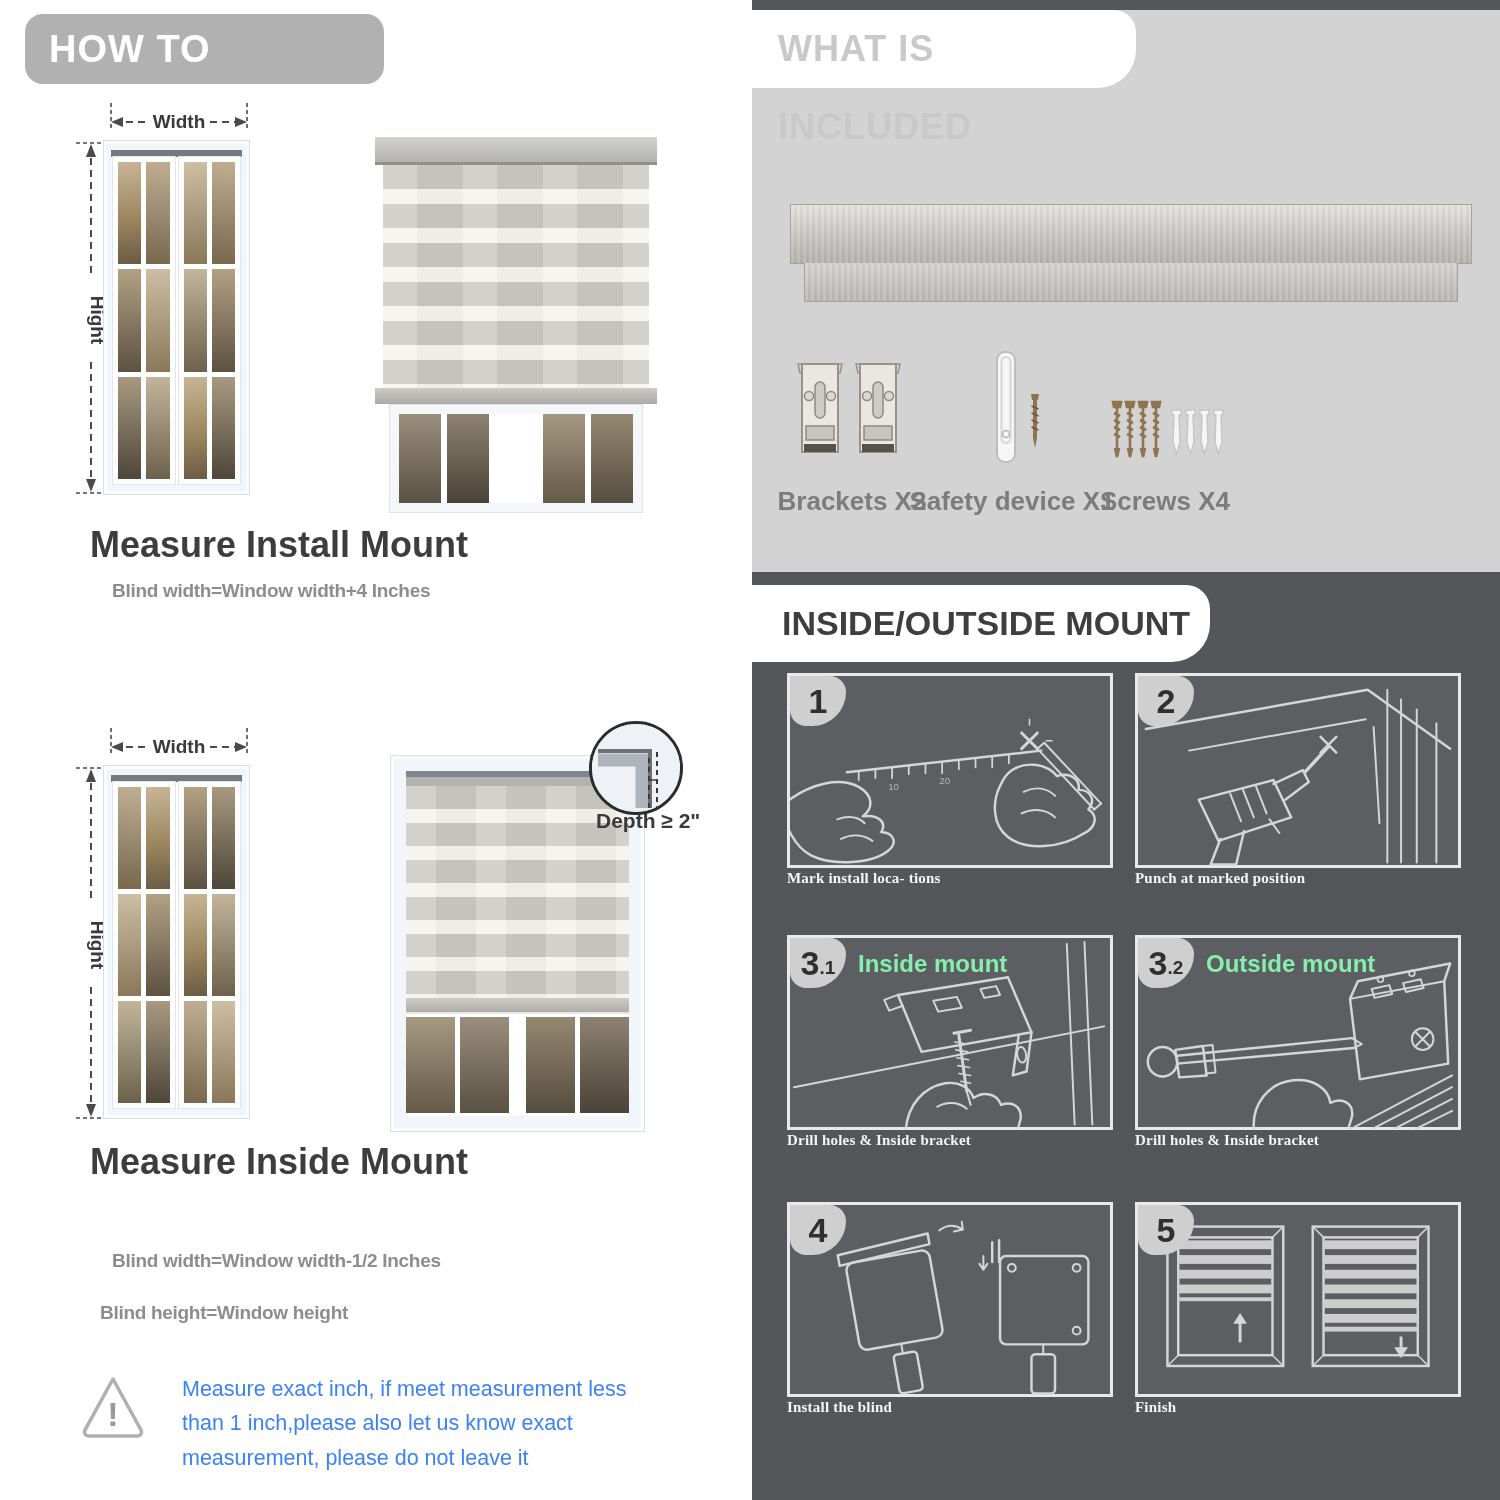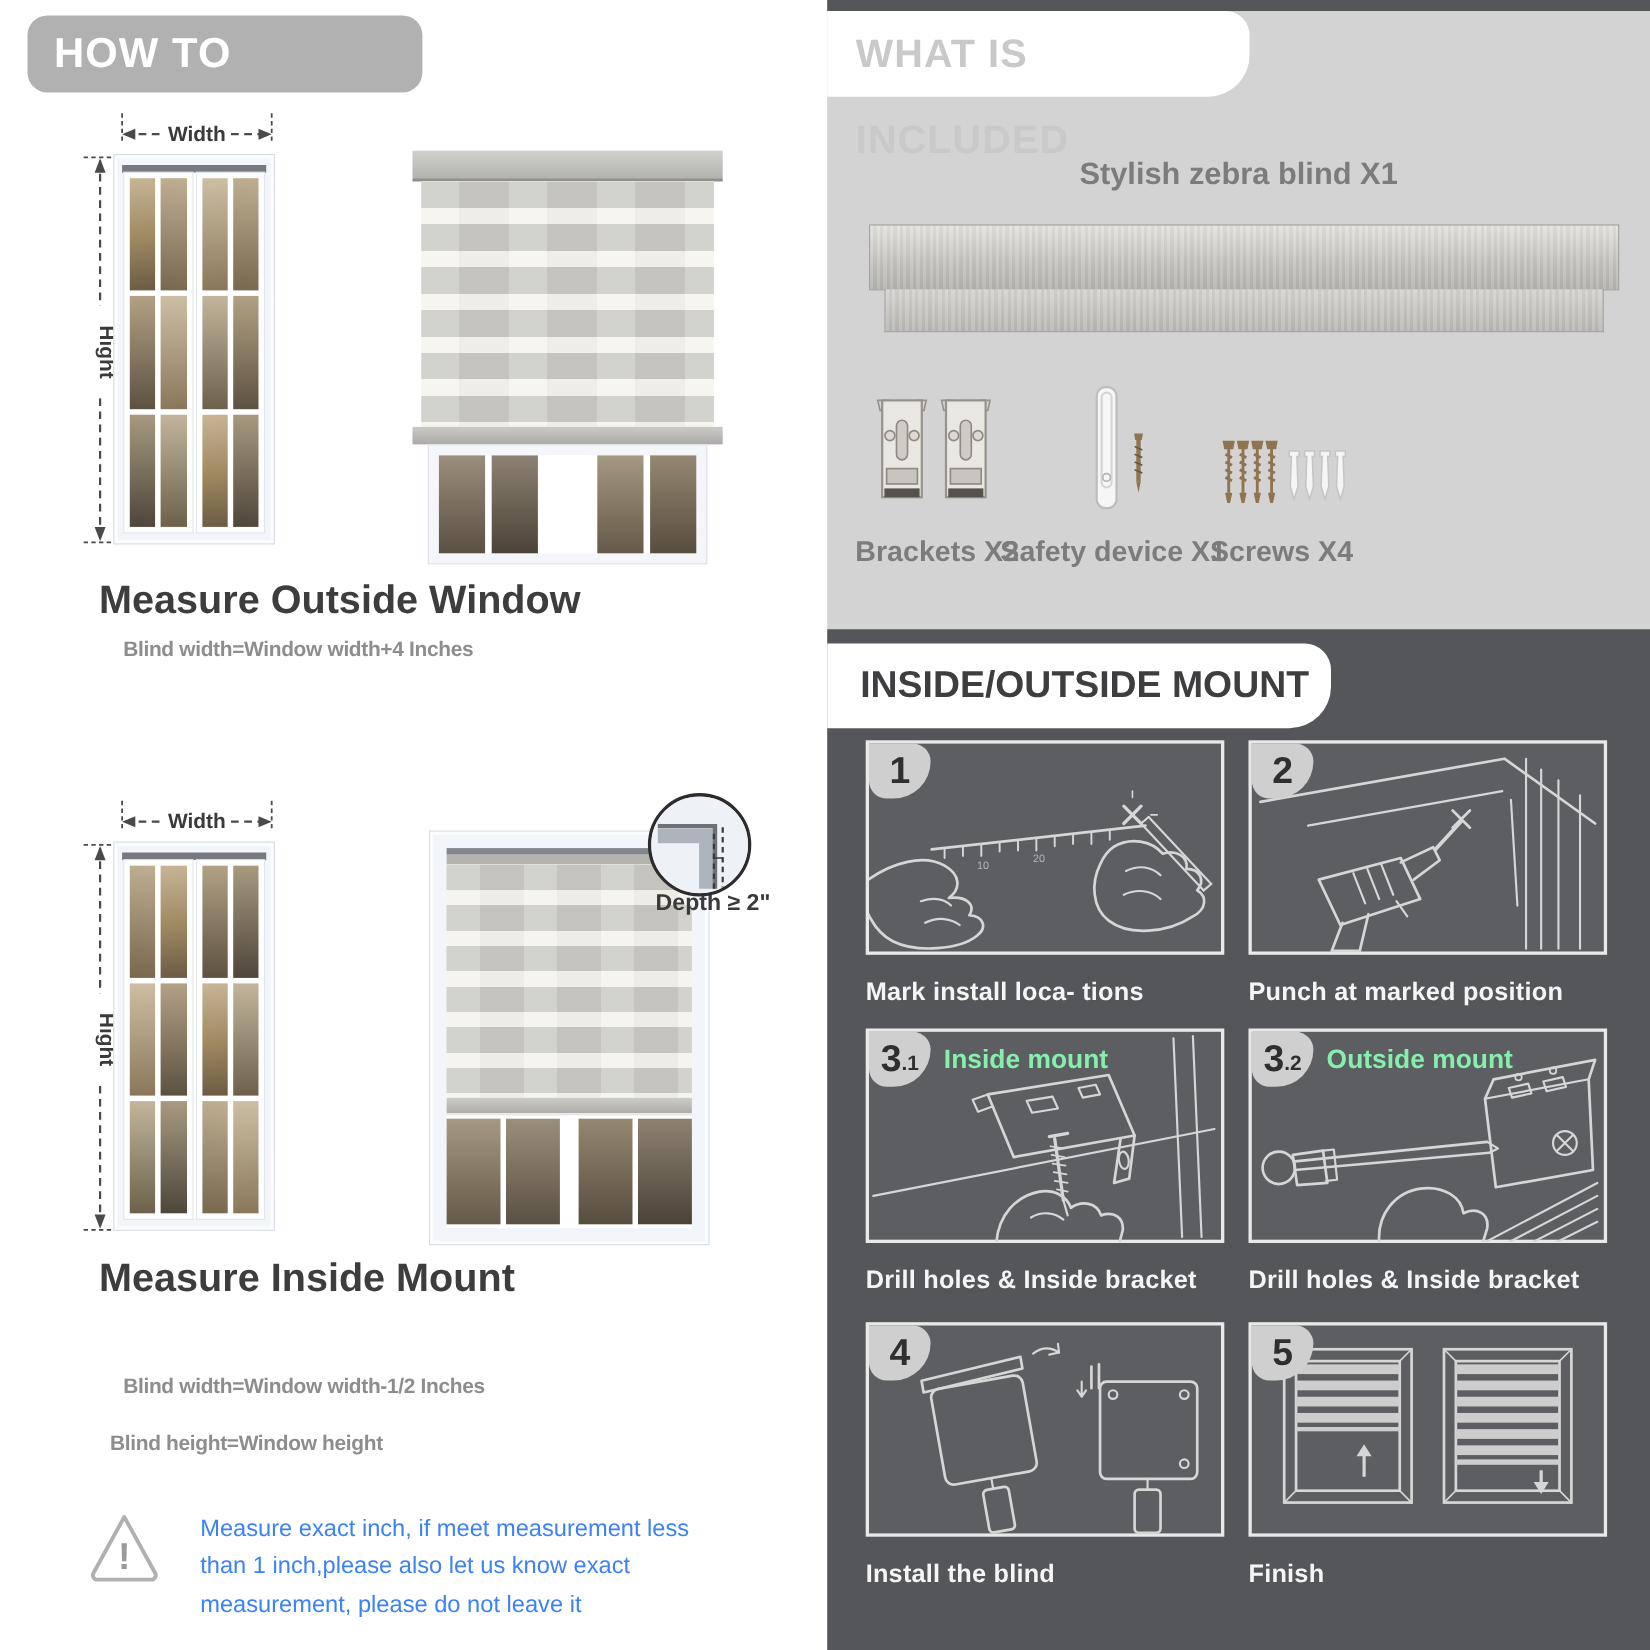--- a/index.html
+++ b/index.html
@@ -80,21 +80,21 @@
   .mount-box{left:0;top:13px;width:428px;height:77px;background:#fff;border-radius:0 24px 38px 0;
              color:#3e3e40;font-size:34px;font-weight:700;line-height:77px;padding-left:30px;}
   .step{position:absolute;width:326px;}
   .panel{position:relative;width:320px;height:189px;border:3px solid #e9e9e9;background:#5d5e62;}
   .panel svg{position:absolute;inset:0;}
   .badge{position:absolute;top:0;left:0;width:56px;height:50px;background:#cfcfcf;
          border-radius:0 22px 46px 22px;color:#2f2f31;display:flex;align-items:center;justify-content:center;z-index:3;}
   .badge b{font-size:34px;font-weight:700;}
   .badge small{font-size:19px;font-weight:700;margin-top:10px;}
   .panel-title{position:absolute;left:68px;top:12px;color:#86efac;font-size:24px;font-weight:700;z-index:3;}
-  .caption{margin-top:20px;color:#f5f5f5;font-size:23px;font-weight:700;letter-spacing:0.2px;}
+  .caption{margin-top:2px;color:#f5f5f5;font-size:15px;font-weight:700;letter-spacing:0.2px;font-family:Liberation Serif, serif;}
 
   .dim-text{fill:#3a3a3a;font-size:19px;font-weight:700;font-family:"Liberation Sans",sans-serif;}
 </style>
 </head>
 <body>
 
 <div class="canvas">
 
   <div class="abs how-box">HOW TO MEASURE</div>
 
@@ -148,21 +148,21 @@
       <div class="panes">
         <i class="u1"></i>
           <i class="u2"></i>
         <i class="mid"></i>
         <i class="u3"></i>
           <i class="u4"></i>
       </div>
     </div>
   </div>
 
-  <div class="abs h2" style="left:90px;top:524px;">Measure Outside Window</div>
+  <div class="abs h2" style="left:90px;top:524px;">Measure Install Mount</div>
   <div class="abs bodyline" style="left:90px;top:580px;">Blind width=Window width+4 Inches</div>
 
   <svg class="abs" style="left:108px;top:725px;" width="142" height="34" viewBox="0 0 142 34">
     <line x1="3" y1="3" x2="3" y2="30" stroke="#4a4a4a" stroke-width="1.6" stroke-dasharray="4 3"></line>
     <line x1="139" y1="3" x2="139" y2="30" stroke="#4a4a4a" stroke-width="1.6" stroke-dasharray="4 3"></line>
     <line x1="6" y1="22" x2="136" y2="22" stroke="#4a4a4a" stroke-width="2" stroke-dasharray="7 5"></line>
     <path d="M3 22 l12 -5 v10 z" fill="#4a4a4a"></path>
       <path d="M139 22 l-12 -5 v10 z" fill="#4a4a4a"></path>
     <rect x="40" y="8" width="62" height="24" fill="#ffffff"></rect>
     <text class="dim-text" x="71" y="28" text-anchor="middle">Width</text>
@@ -234,21 +234,20 @@
 
   <svg class="abs" style="left:78px;top:1372px;" width="70" height="70" viewBox="0 0 70 70">
     <path d="M35 7 L63 58 a4 4 0 0 1 -3.5 6 H10.5 a4 4 0 0 1 -3.5 -6 Z" fill="none" stroke="#b0b0b0" stroke-width="3.5" stroke-linejoin="round"></path>
     <text x="35" y="54" text-anchor="middle" fill="#9a9a9a" font-size="34" font-weight="700" font-family="Liberation Sans, sans-serif">!</text>
   </svg>
   <div class="abs warn-text" style="left:182px;top:1372px;">Measure exact inch, if meet measurement less than 1 inch,please also let us know exact measurement, please do not leave it</div>
 
   <div class="abs sec-included">
     <div class="abs top-strip"></div>
     <div class="abs included-box">WHAT IS INCLUDED</div>
-    <div class="abs blind-title">Stylish zebra blind X1</div>
 
     <div class="abs rail-big"></div>
     <div class="abs rail-big2"></div>
 
     <svg class="abs" style="left:44px;top:356px;" width="48" height="106" viewBox="0 0 48 106">
       <path d="M2 8 h10 l-2 9 h-6 z M36 8 h10 l-2 9 h-6 z" fill="#d9d6d0" stroke="#97928a" stroke-width="1.5"></path>
       <rect x="6" y="8" width="36" height="88" fill="#e9e7e2" stroke="#97928a" stroke-width="2"></rect>
       <rect x="19" y="26" width="10" height="36" rx="5" fill="#cfccc5" stroke="#8f8a82" stroke-width="1.5"></rect>
       <circle cx="13" cy="40" r="4.5" fill="#ddd9d2" stroke="#8f8a82" stroke-width="1.5"></circle>
       <circle cx="35" cy="40" r="4.5" fill="#ddd9d2" stroke="#8f8a82" stroke-width="1.5"></circle>

